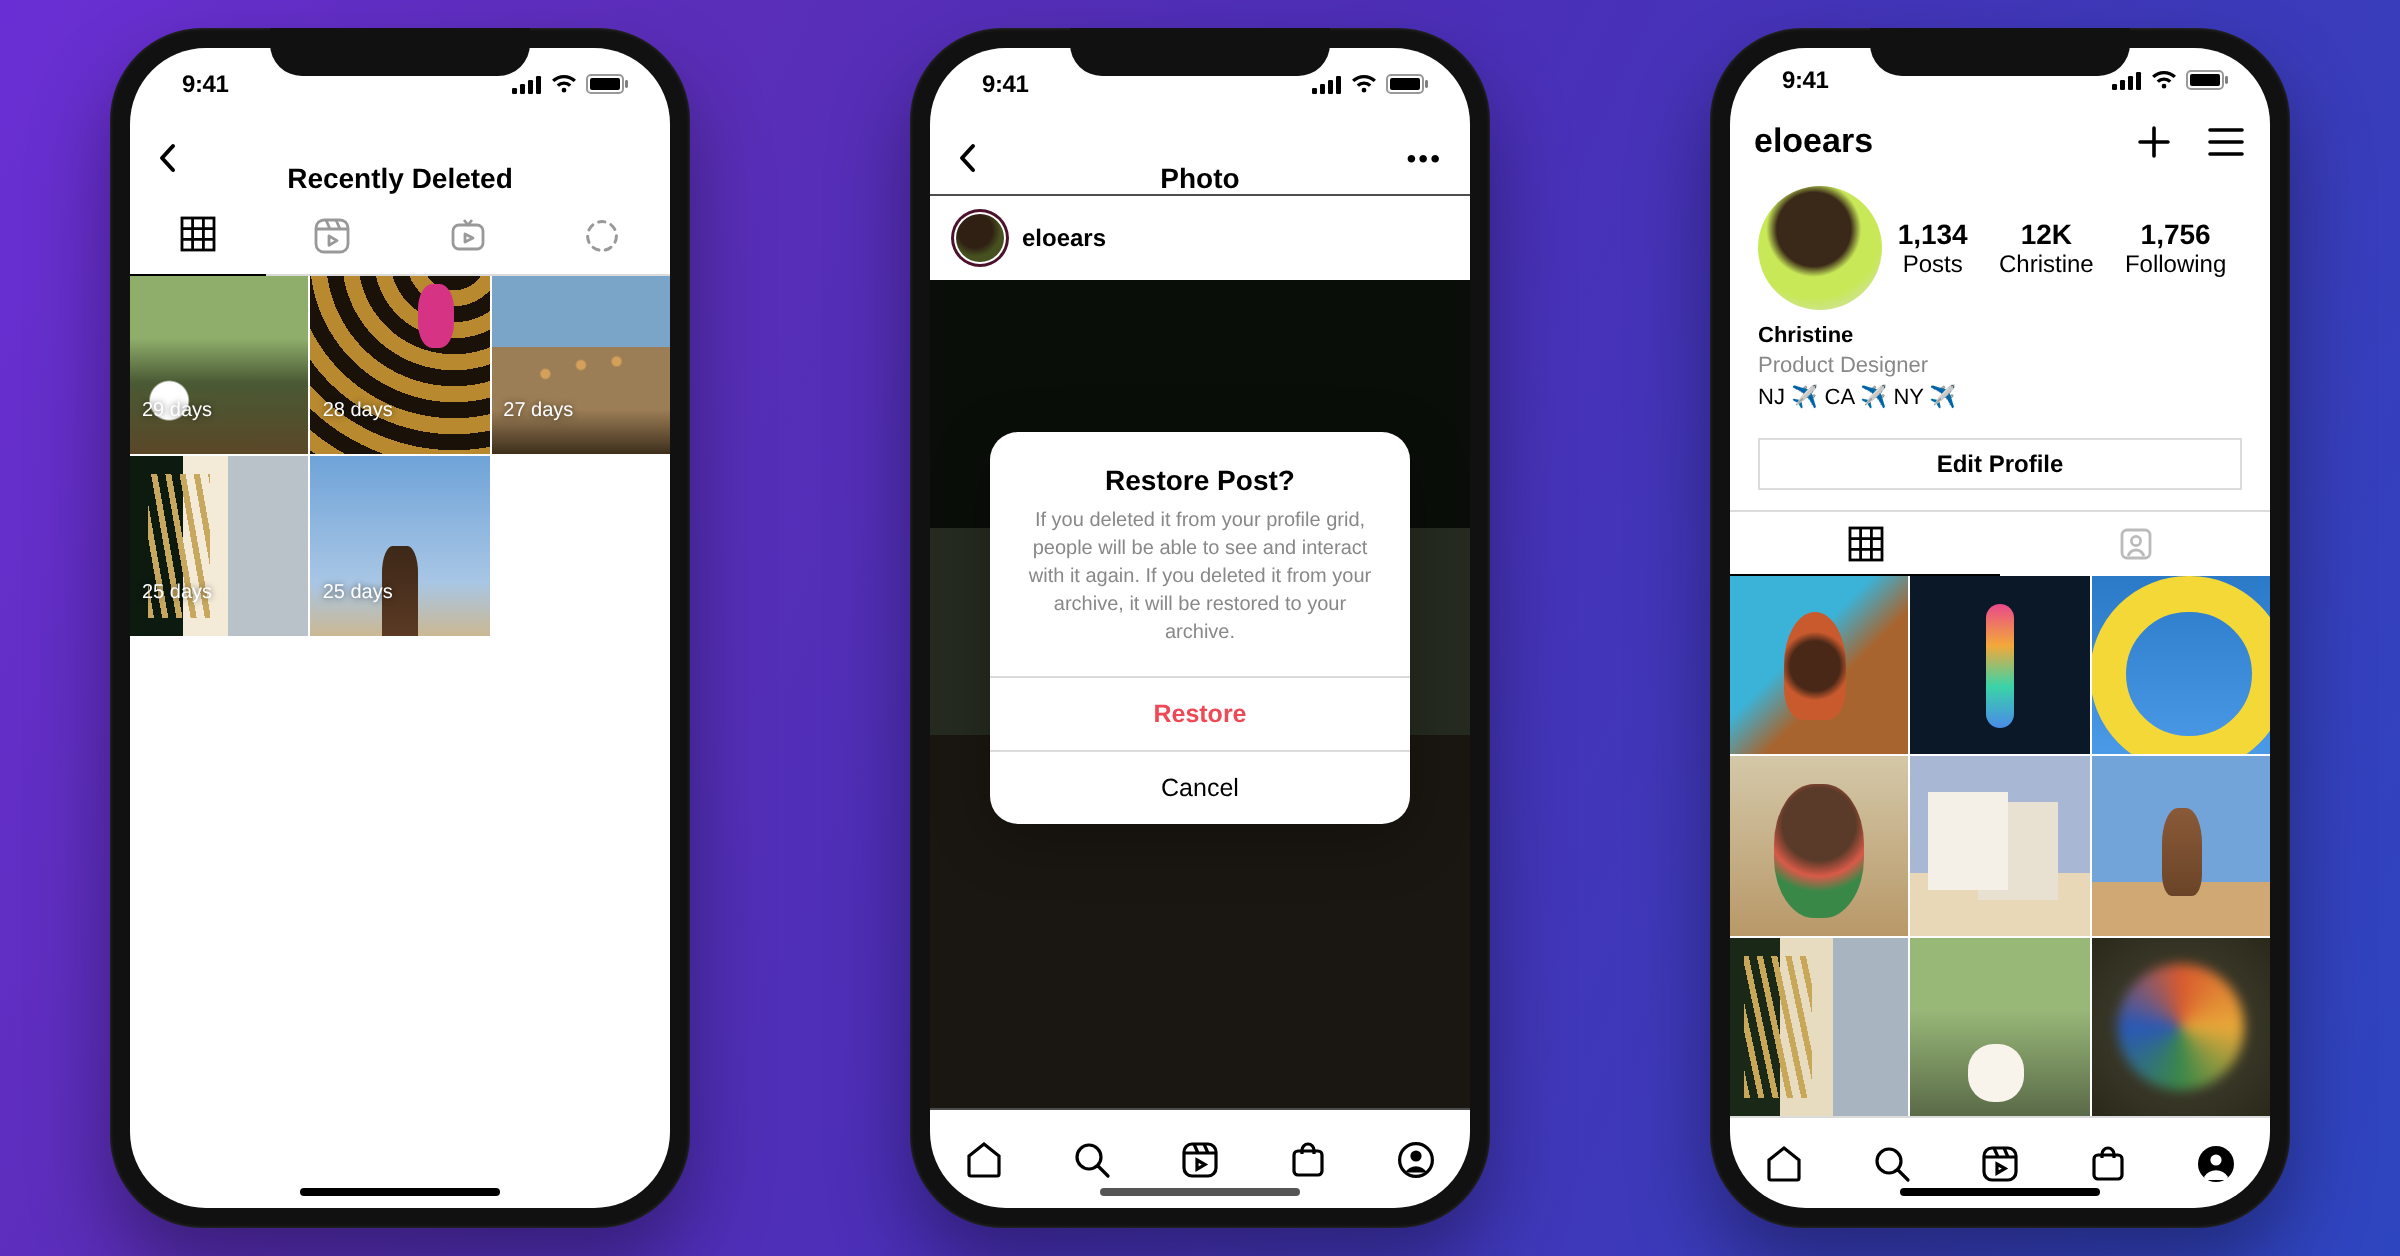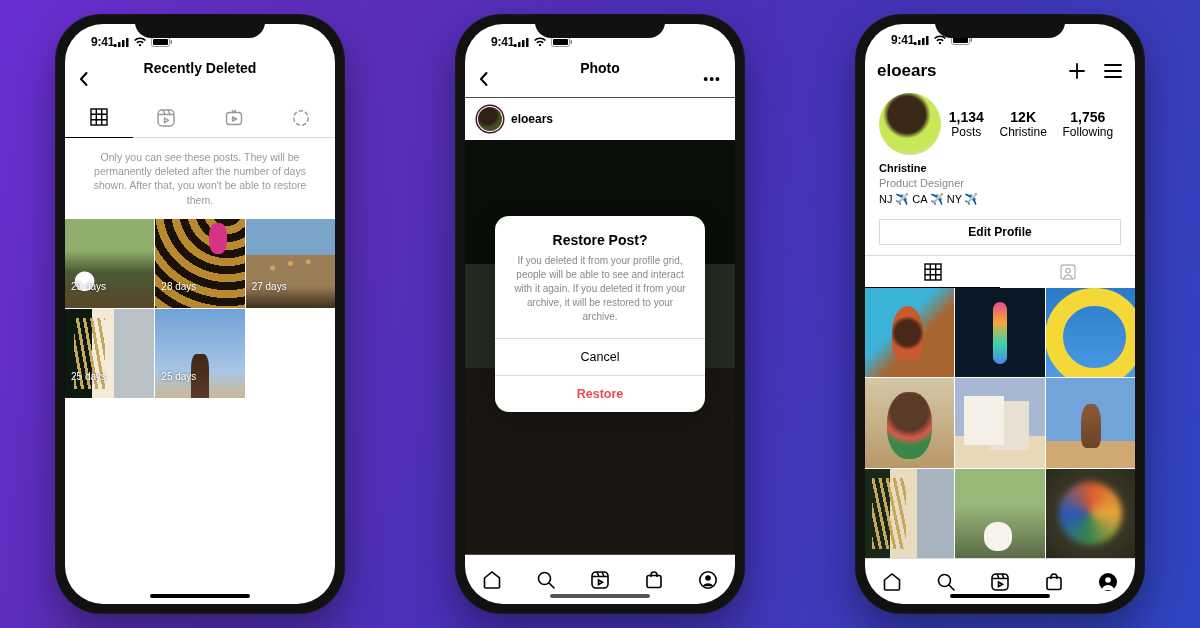--- a/index.html
+++ b/index.html
@@ -17,27 +17,27 @@
   }
   .screen {
     width:100%; height:100%; background:#fff; border-radius:38px; overflow:hidden;
     position:relative; display:flex; flex-direction:column;
   }
   .notch {
     position:absolute; top:0; left:50%; transform:translateX(-50%);
     width:130px; height:24px; background:#111; border-radius:0 0 16px 16px; z-index:100;
   }
   .statusbar {
-    height:36px; display:flex; justify-content:flex-start; align-items:center;
+    height:36px; display:flex; justify-content:space-between; align-items:center;
     padding:0 20px 0 26px; font-size:12px; font-weight:600; letter-spacing:-.2px;
   }
   .status-right { display:flex; gap:4px; align-items:center; }
   
   .navbar {
-    height:38px; display:flex; align-items:flex-start; justify-content:center;
+    height:38px; display:flex; align-items:flex-end; justify-content:center;
     position:relative; border-bottom:.5px solid rgba(0,0,0,0);
   }
   .navbar.border { border-bottom:.5px solid #dbdbdb; }
   .nav-back { position:absolute; left:10px; top:50%; transform:translateY(-50%); }
   .nav-title { font-size:14px; font-weight:700; }
   .tabs {
     display:flex; height:40px; border-bottom:.5px solid #dbdbdb;
   }
   .tab { flex:1; display:flex; align-items:center; justify-content:center; color:#999; }
   .tab.active { color:#000; border-bottom:1.5px solid #000; margin-bottom:-.5px; }
@@ -234,21 +234,20 @@
           </span>
         </div>
       <div class="tab">
           <span class="ico">
             <svg width="18" height="18" viewBox="0 0 18 18" fill="none" stroke="#999" stroke-width="1.5" stroke-linecap="round" stroke-dasharray="3.2 3.2">
               <circle cx="9" cy="9" r="7.2"></circle>
             </svg>
           </span>
         </div>
     </div>
-    <div class="notice">Only you can see these posts. They will be permanently deleted after the number of days shown. After that, you won't be able to restore them.</div>
     <div class="deleted-grid">
       <div class="thumb thumb-1">
           <span class="label">29 days</span>
         </div>
       <div class="thumb thumb-2">
           <span class="label">28 days</span>
         </div>
       <div class="thumb thumb-3">
           <span class="label">27 days</span>
         </div>
@@ -336,22 +335,22 @@
               <circle cx="10" cy="8" r="2.8" fill="#000"></circle>
               <path d="M4.5 16.2a6.5 6.5 0 0111 0" fill="#000"></path>
             </svg>
           </span>
       </div>
     </div>
     <div class="modal-overlay">
       <div class="modal">
         <div class="modal-title">Restore Post?</div>
         <div class="modal-body">If you deleted it from your profile grid, people will be able to see and interact with it again. If you deleted it from your archive, it will be restored to your archive.</div>
+        <div class="modal-btn restore">Restore</div>
         <div class="modal-btn cancel">Cancel</div>
-        <div class="modal-btn restore">Restore</div>
       </div>
     </div>
     <div class="home-ind light"></div>
   </div>
 </div>
 
 <div class="phone">
   <div class="notch"></div>
   <div class="screen">
     <div class="statusbar">

